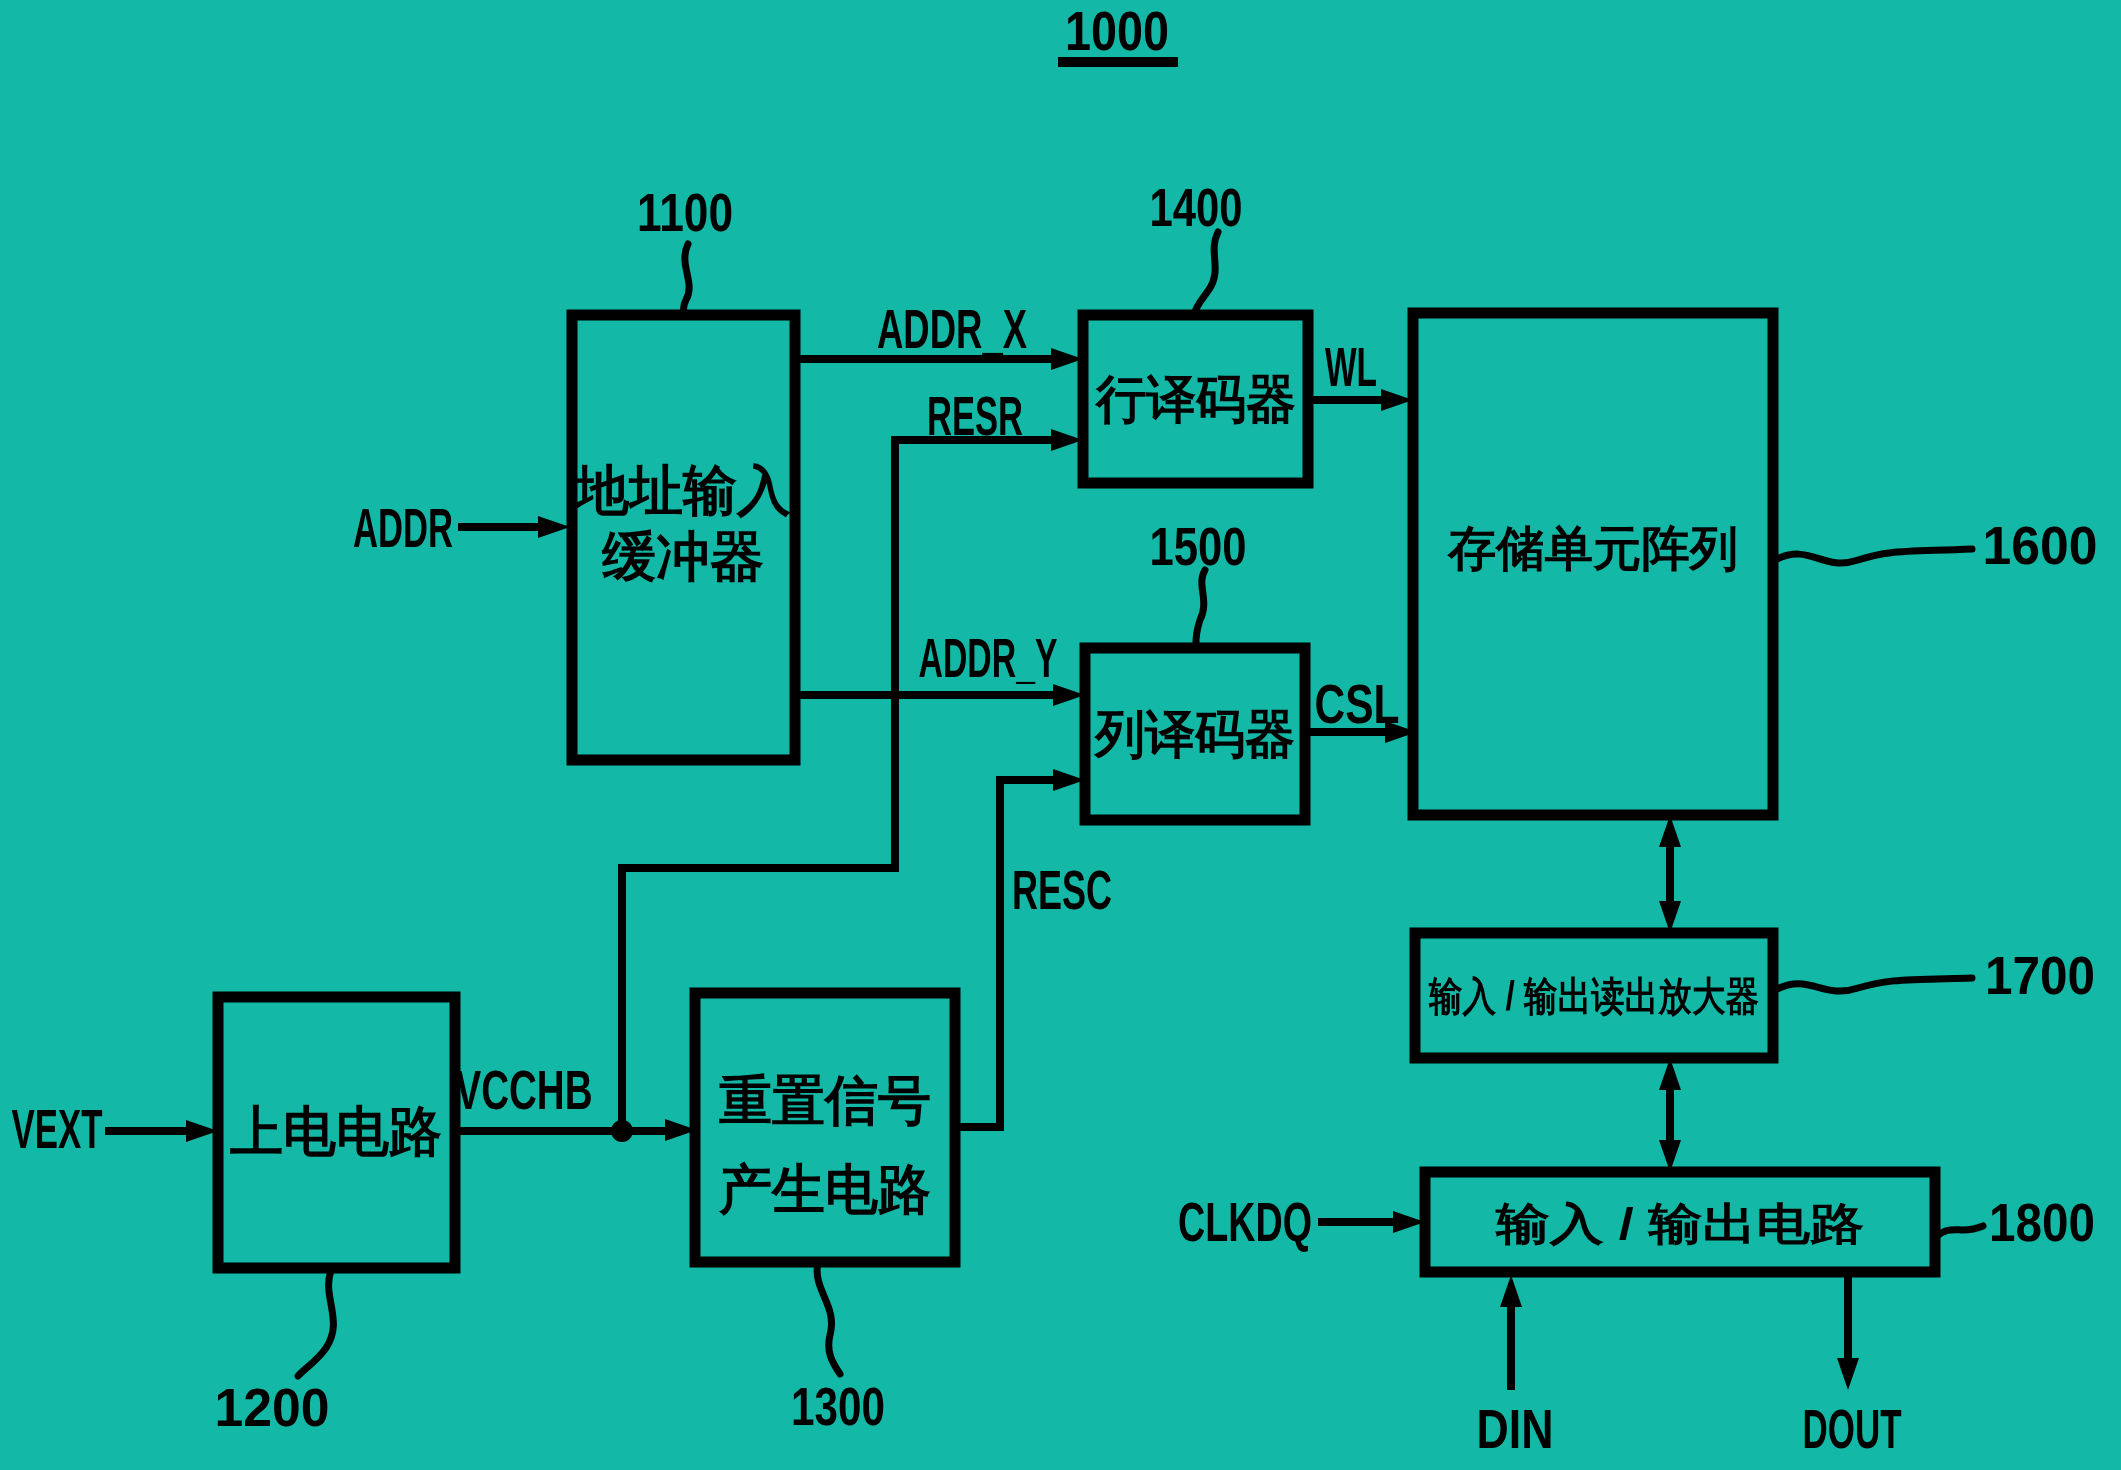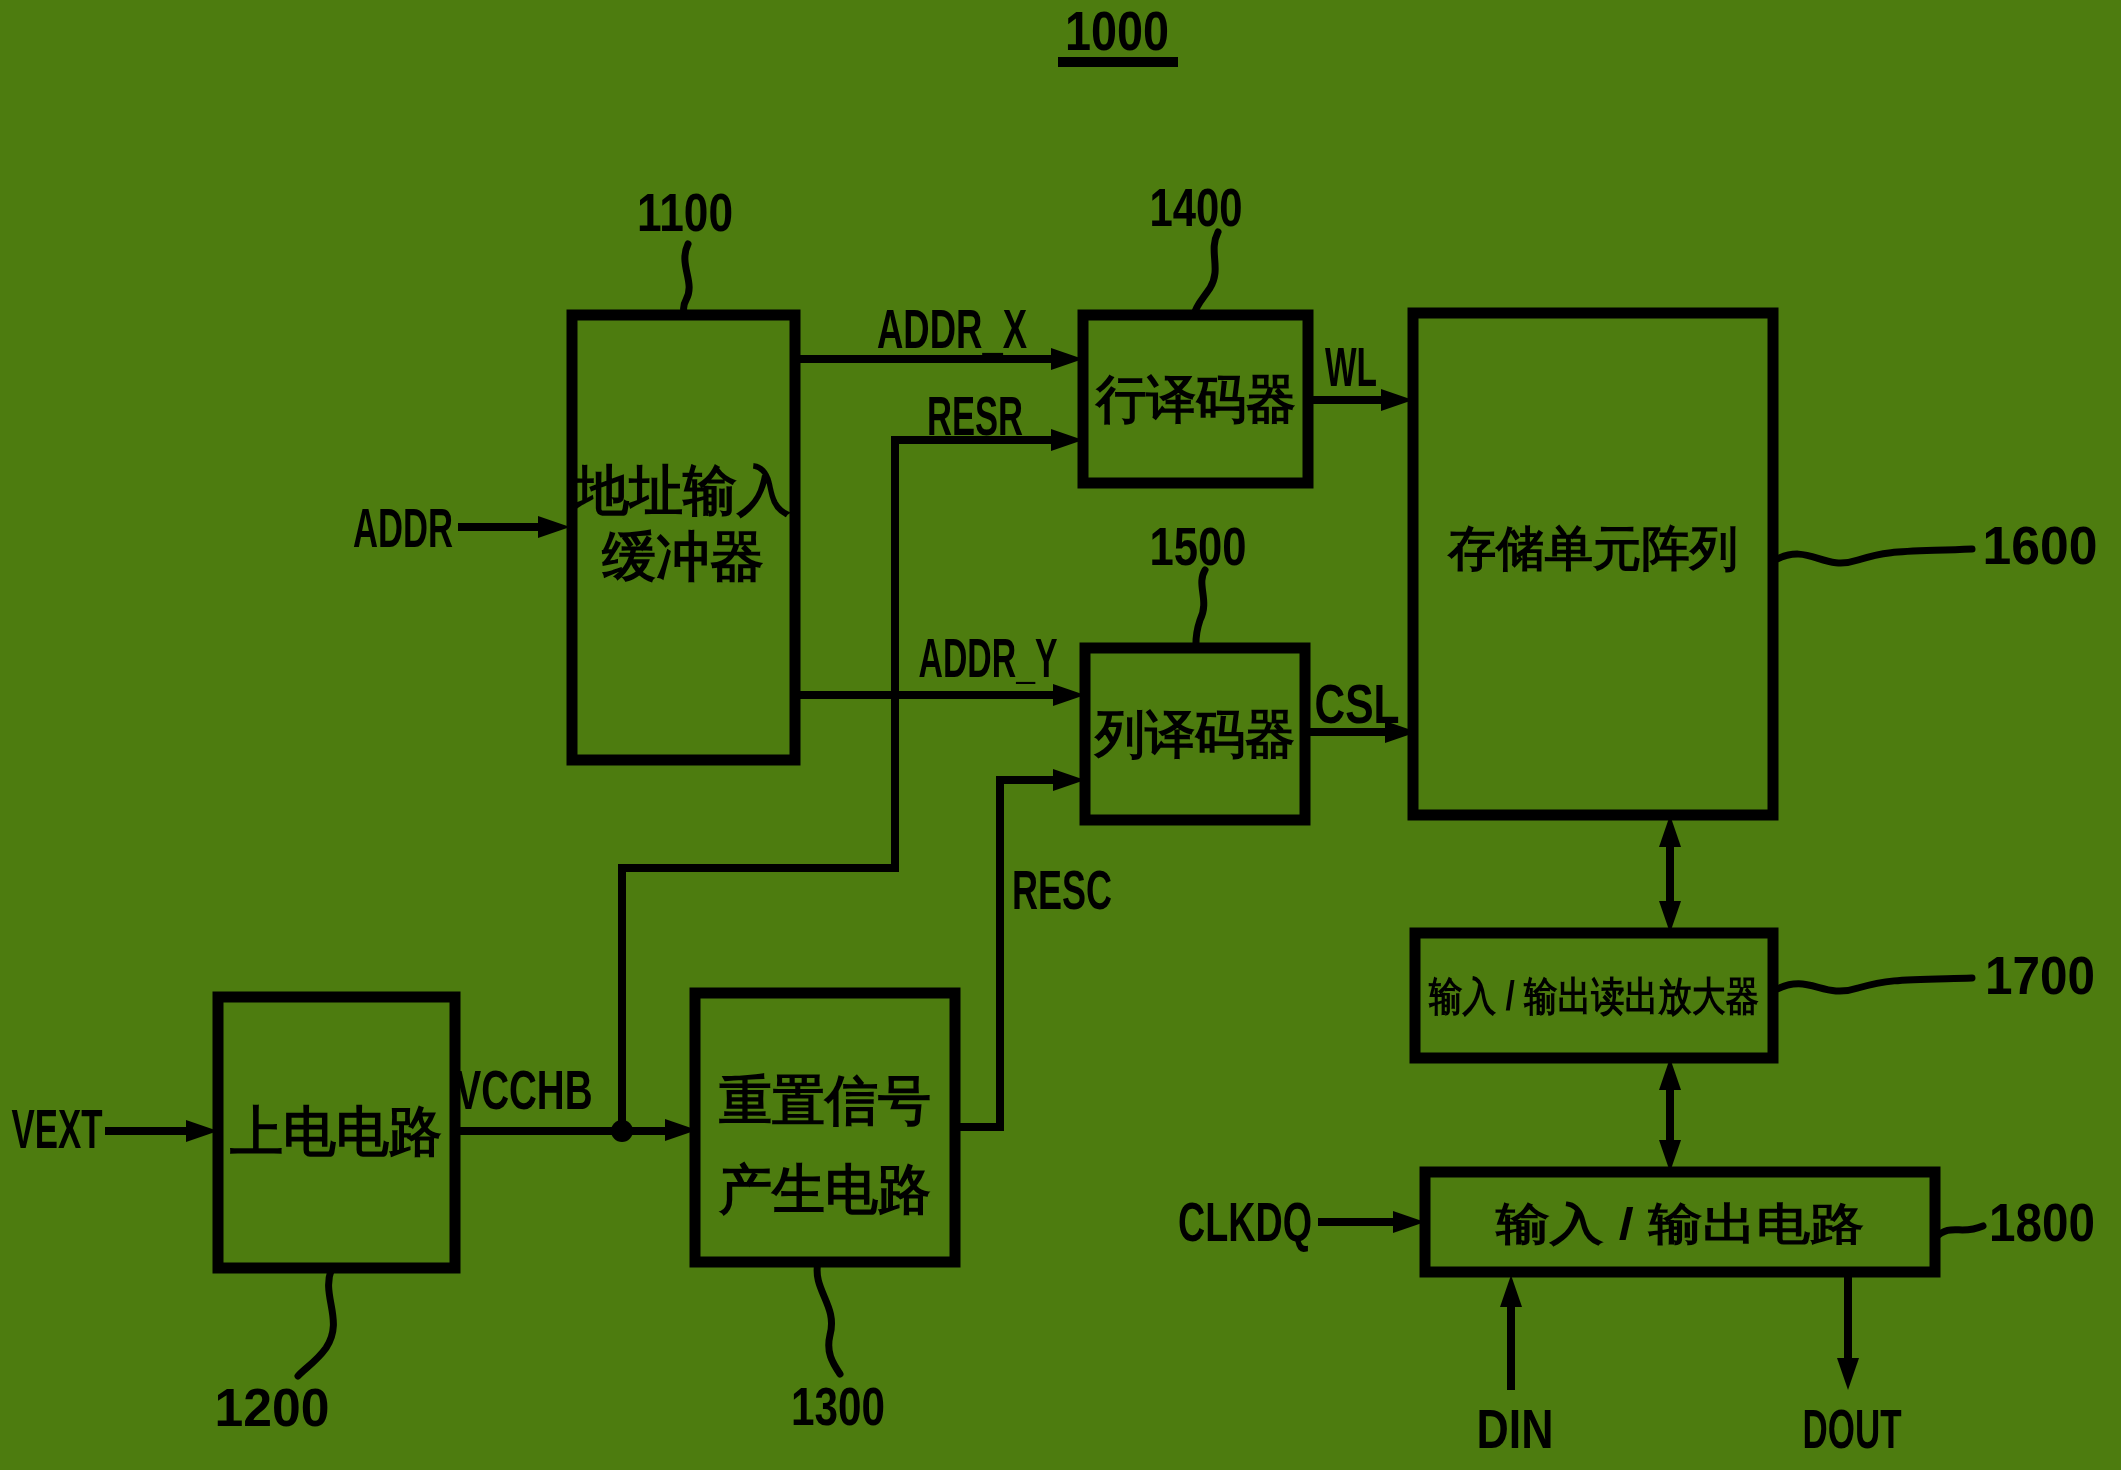--- a/index.html
+++ b/index.html
@@ -1,16 +1,16 @@
 <!DOCTYPE html>
 <html><head>
 <meta charset="utf-8">
 <style>
   html,body{margin:0;padding:0;background:#ffffff;}
-  .stage{width:2121px;height:1470px;background:#4d7c0f;overflow:hidden;}
+  .stage{width:2121px;height:1470px;background:#14b8a6;overflow:hidden;}
   svg{display:block;width:2121px;height:1470px;}
   .box{fill:none;stroke:#000000;stroke-width:11;}
   .wire{fill:none;stroke:#000000;stroke-width:8;}
   .leader{fill:none;stroke:#000000;stroke-width:7;stroke-linecap:round;}
   .arrow{fill:#000000;stroke:none;}
   .dot{fill:#000000;stroke:none;}
   text{fill:#000000;font-weight:bold;font-family:"Liberation Sans","DejaVu Sans",sans-serif;
        text-anchor:middle;dominant-baseline:central;}
   .num{font-size:54px;}
   .title{font-size:56px;}

